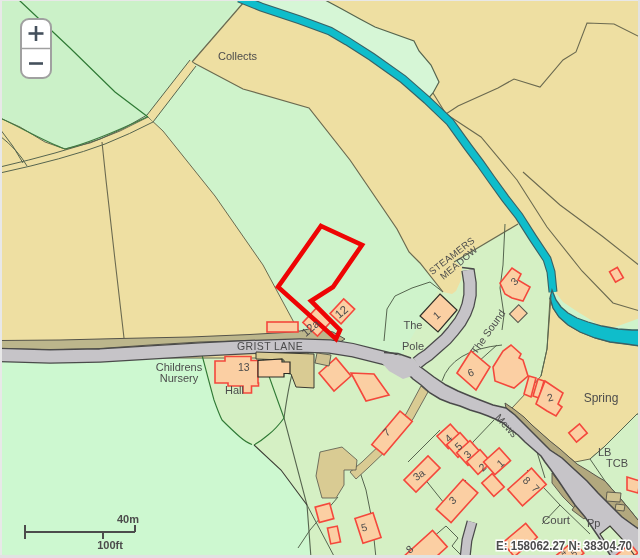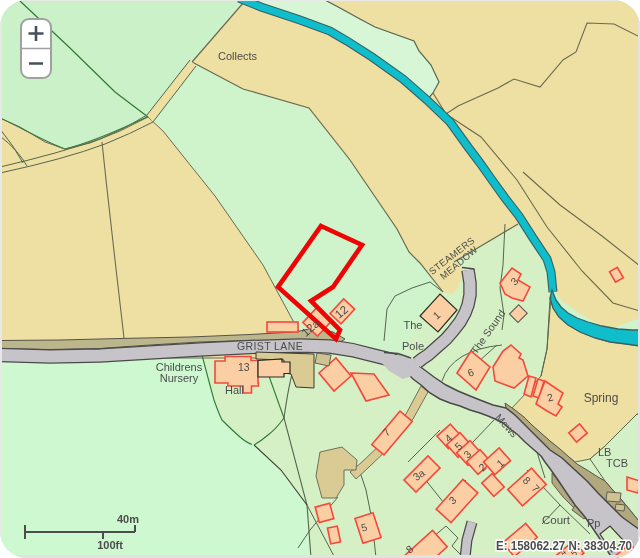--- a/index.html
+++ b/index.html
@@ -1,16 +1,16 @@
 <!DOCTYPE html>
 <html><head>
 <meta charset="utf-8">
 <style>
 html,body{margin:0;padding:0;background:#fff;}
-#map{position:relative;width:640px;height:558px;overflow:hidden;font-family:"Liberation Sans",sans-serif;border-radius:27px;}
+#map{position:relative;width:640px;height:558px;overflow:hidden;font-family:"Liberation Sans",sans-serif;}
 svg{display:block;}
 text{font-family:"Liberation Sans",sans-serif;fill:#4c4c4c;}
 </style>
 </head>
 <body>
 
 <div id="map">
 <svg width="640" height="558" viewBox="0 0 640 558">
 
   <rect x="0" y="0" width="640" height="558" fill="#cff3cb"></rect>

